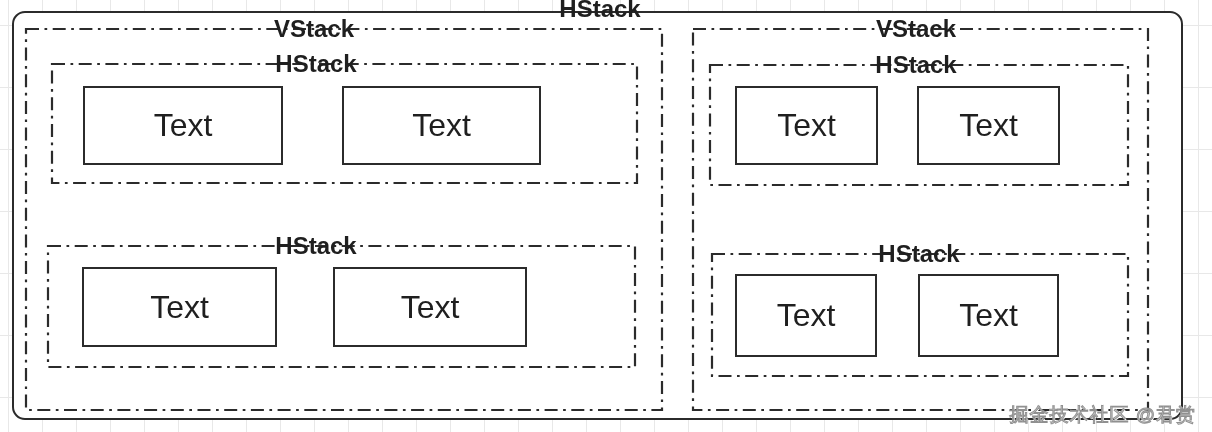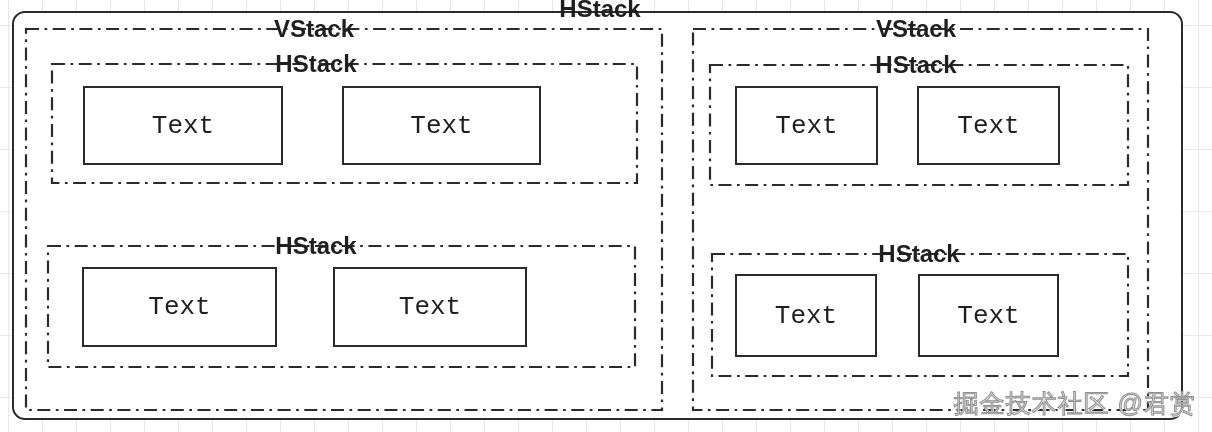--- a/index.html
+++ b/index.html
@@ -40,30 +40,29 @@
     color: #1f1f1f;
     white-space: nowrap;
   }
   .tbox {
     position: absolute;
     border: 2.5px solid #2b2b2b;
     box-sizing: border-box;
     display: flex;
     align-items: center;
     justify-content: center;
-    font-size: 26px;
+    font-size: 32px;
     font-weight: 500;
     color: #1f1f1f;
-    font-family: Liberation Mono, monospace;
   }
   .watermark {
     position: absolute;
     right: 16px;
-    bottom: 12px;
-    font-size: 25px;
+    bottom: 4px;
+    font-size: 19px;
     letter-spacing: 1px;
     color: #e2e2e2;
     -webkit-text-stroke: 1px #909090;
     text-shadow: 1px 1px 0 #ffffff;
     white-space: nowrap;
   }
 </style>
 </head>
 <body>
 

